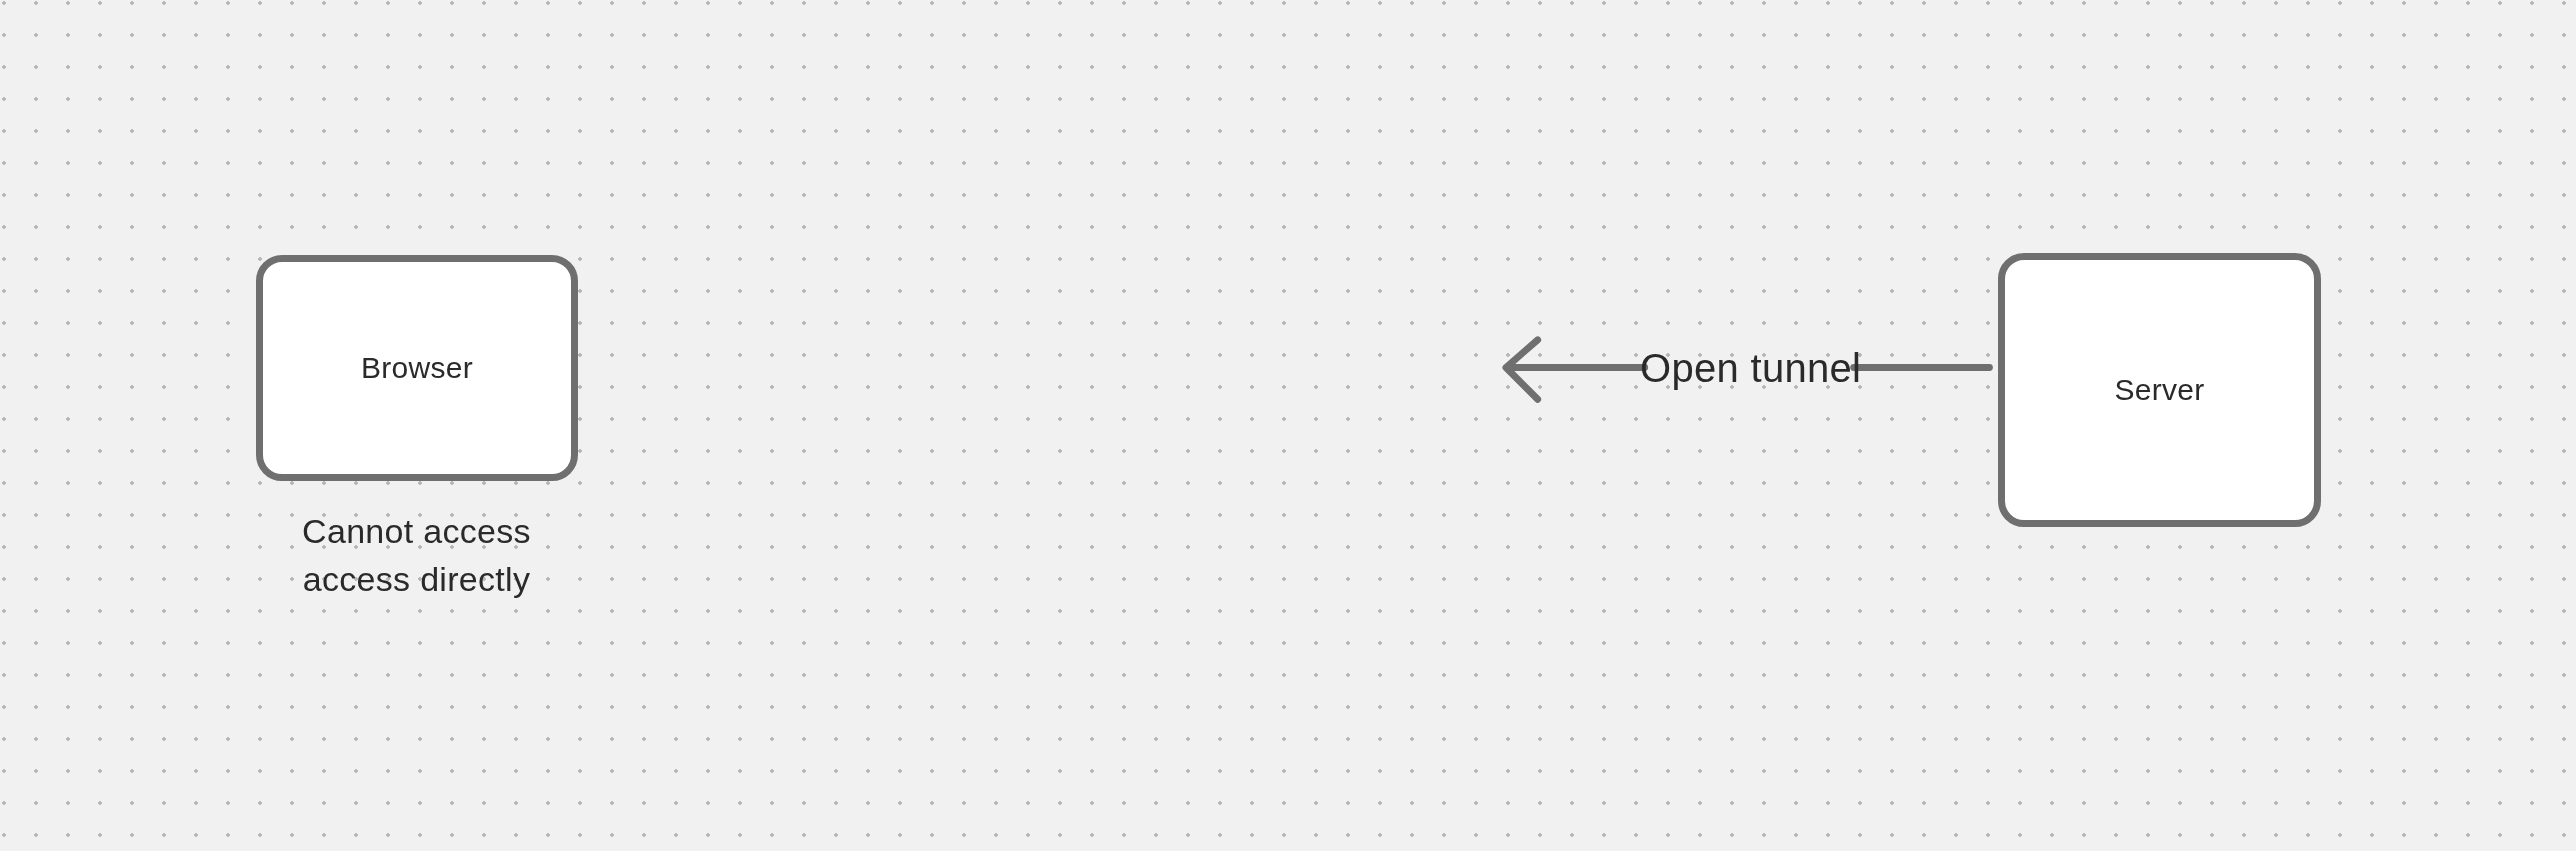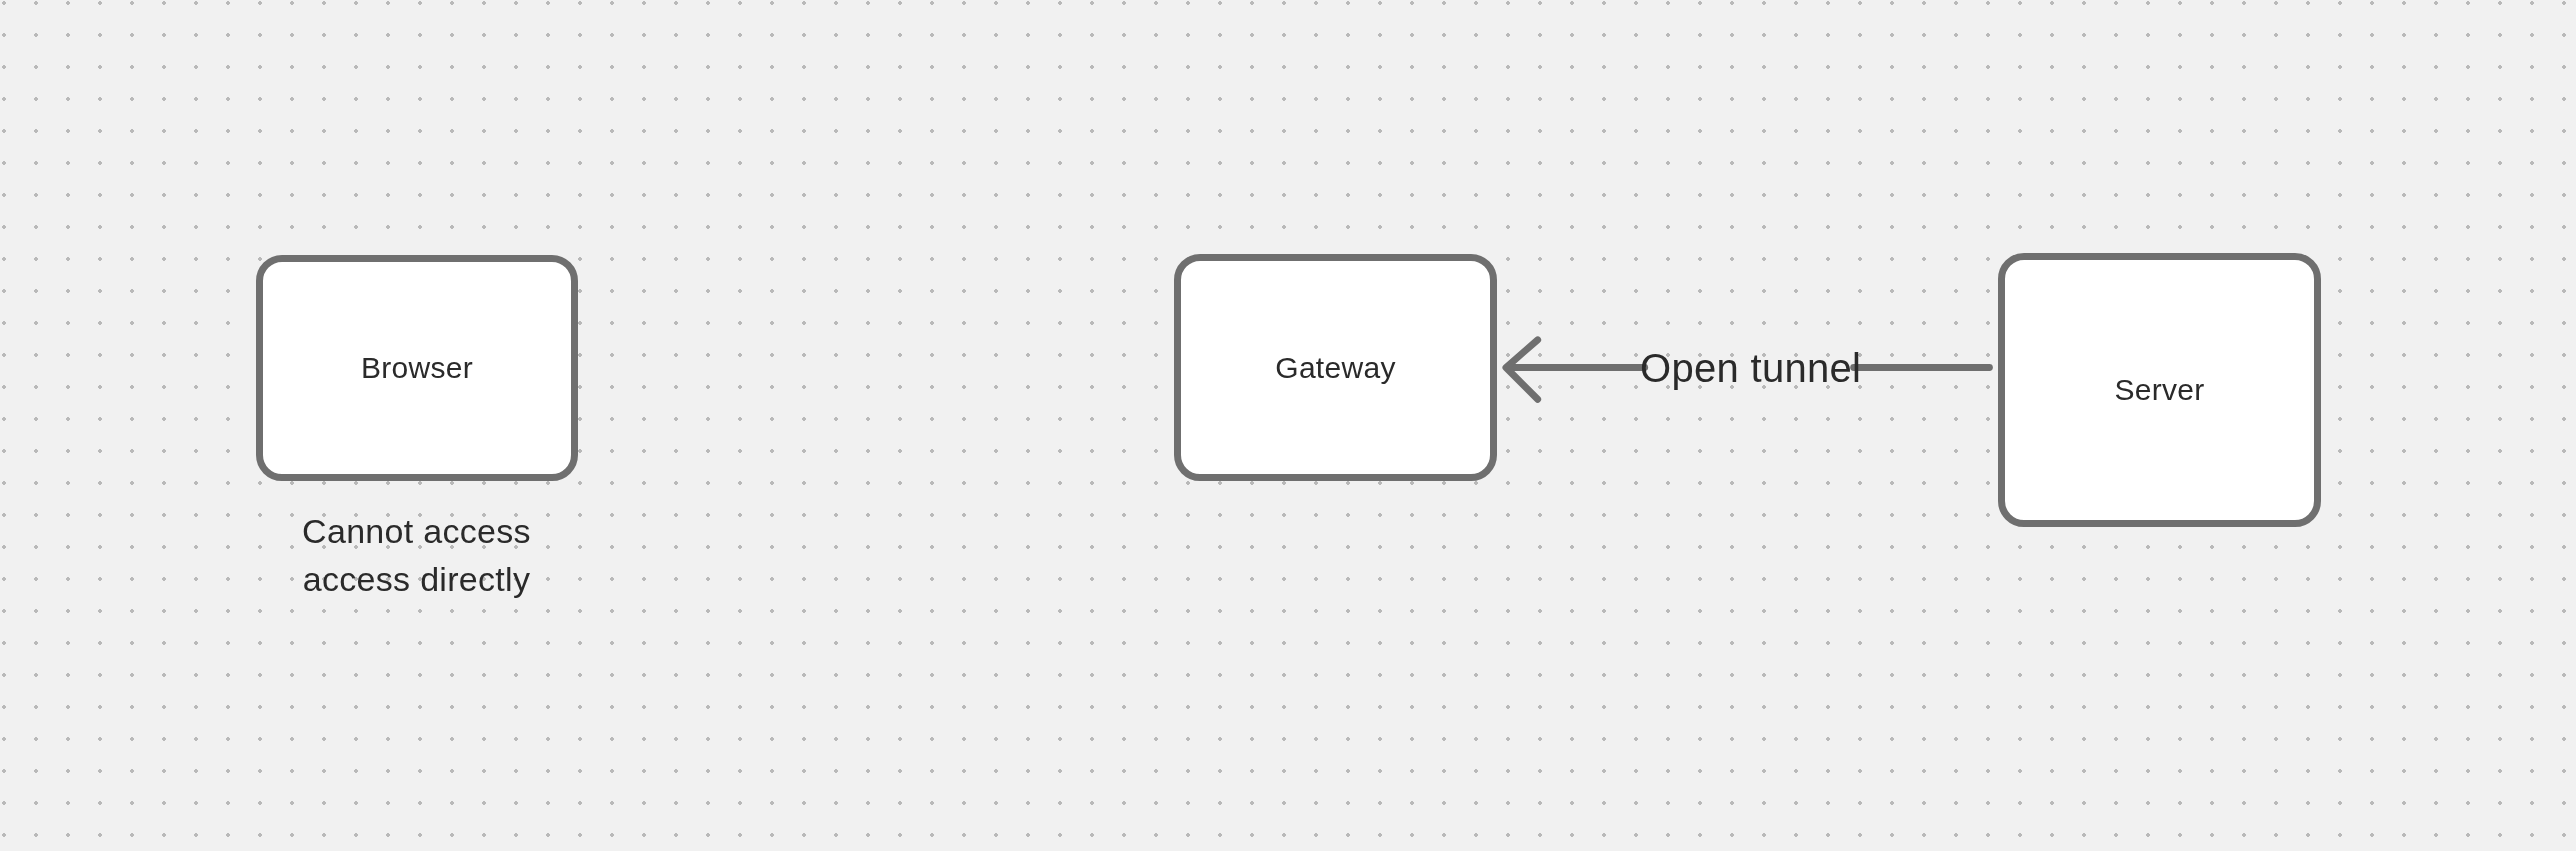--- a/index.html
+++ b/index.html
@@ -79,23 +79,20 @@
 </style>
 </head>
 <body>
 
 <div class="canvas">
 
   <div class="node" id="node-browser">
     <span class="node-label">Browser</span>
   </div>
 
-  <div class="node" id="node-gateway">
-    <span class="node-label">Gateway</span>
-  </div>
 
   <div class="node" id="node-server">
     <span class="node-label">Server</span>
   </div>
 
   <div class="caption">
     <span>Cannot access</span>
     <span>access directly</span>
   </div>
 

